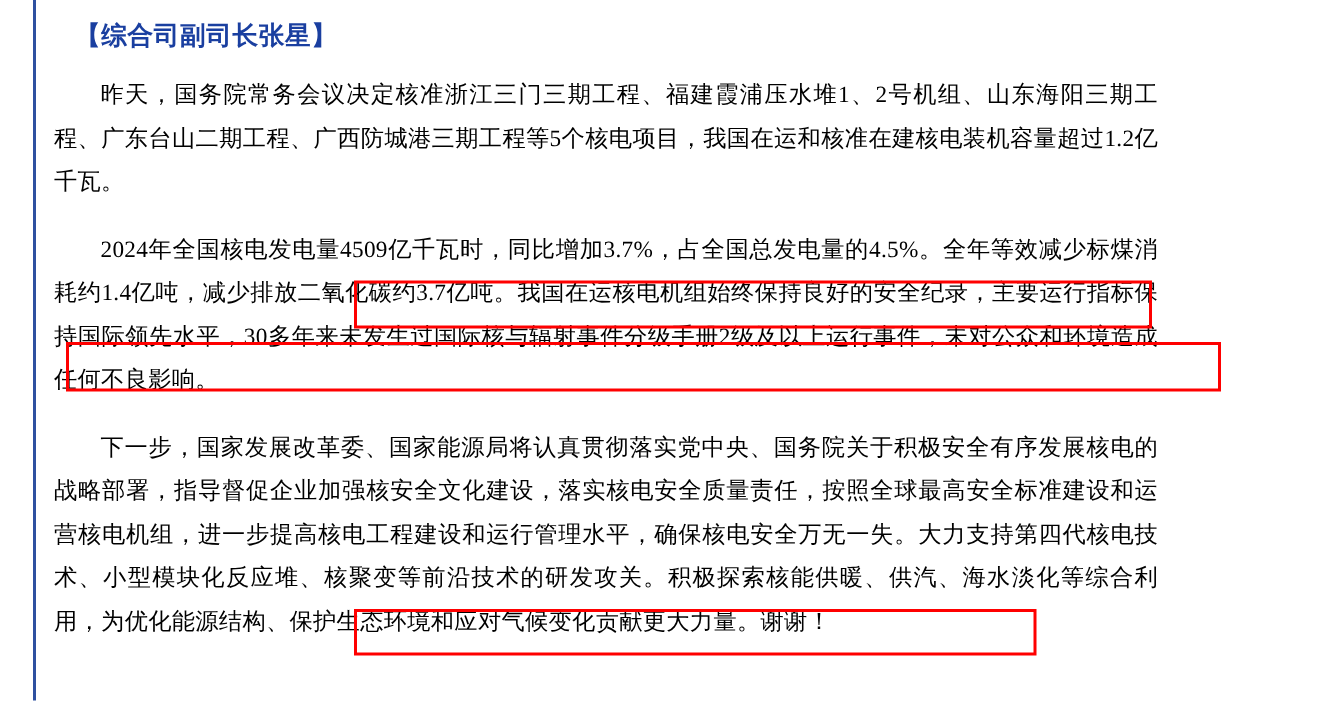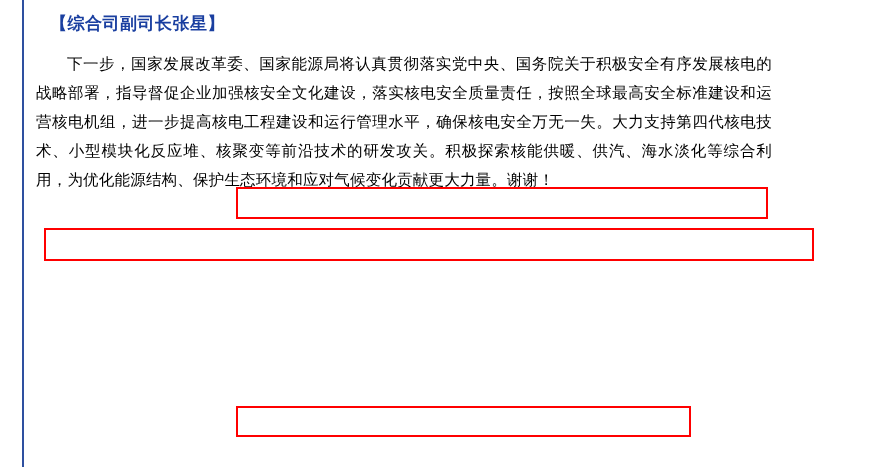--- a/index.html
+++ b/index.html
@@ -76,21 +76,23 @@
 </head>
 <body>
 
 <div class="page">
 
   <div class="left-rule"></div>
 
   <div class="doc-title">【综合司副司长张星】</div>
 
 
+  <div class="para">昨天，国务院常务会议决定核准浙江三门三期工程、福建霞浦压水堆1、2号机组、山东海阳三期工程、广东台山二期工程、广西防城港三期工程等5个核电项目，我国在运和核准在建核电装机容量超过1.2亿千瓦。</div>
 
+  <div class="para">2024年全国核电发电量4509亿千瓦时，同比增加3.7%，占全国总发电量的4.5%。全年等效减少标煤消耗约1.4亿吨，减少排放二氧化碳约3.7亿吨。我国在运核电机组始终保持良好的安全纪录，主要运行指标保持国际领先水平，30多年来未发生过国际核与辐射事件分级手册2级及以上运行事件，未对公众和环境造成任何不良影响。</div>
 
   <div class="para">下一步，国家发展改革委、国家能源局将认真贯彻落实党中央、国务院关于积极安全有序发展核电的战略部署，指导督促企业加强核安全文化建设，落实核电安全质量责任，按照全球最高安全标准建设和运营核电机组，进一步提高核电工程建设和运行管理水平，确保核电安全万无一失。大力支持第四代核电技术、小型模块化反应堆、核聚变等前沿技术的研发攻关。积极探索核能供暖、供汽、海水淡化等综合利用，为优化能源结构、保护生态环境和应对气候变化贡献更大力量。谢谢！</div>
 
   <div class="hl" id="box1"></div>
   <div class="hl" id="box2"></div>
   <div class="hl" id="box3"></div>
 
 </div>
 
 </body></html>

